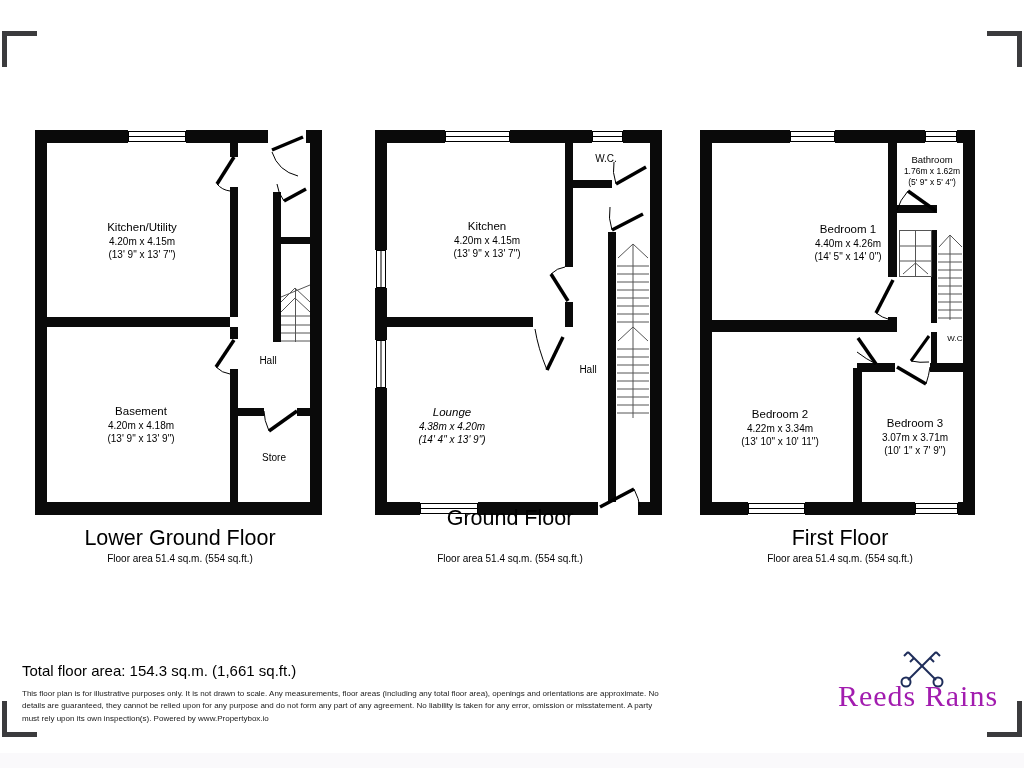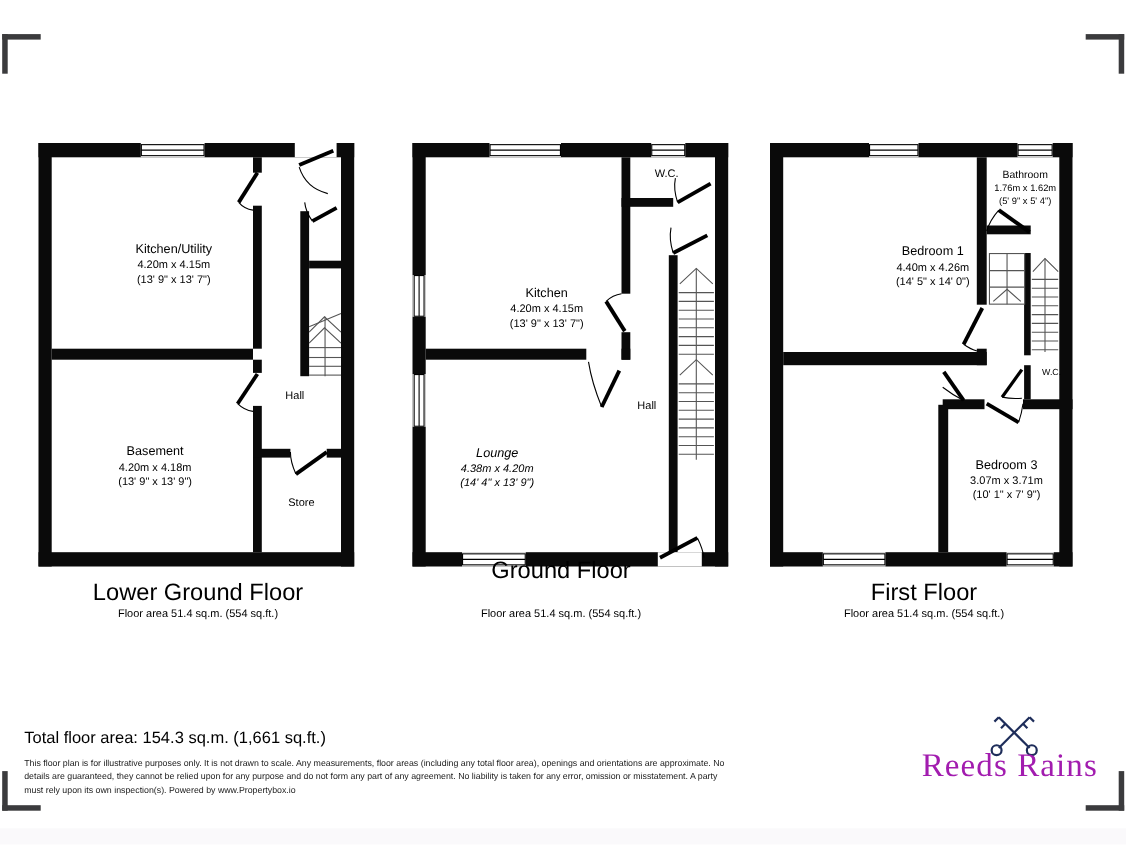--- a/index.html
+++ b/index.html
@@ -287,34 +287,34 @@
       <circle cx="906" cy="682" r="4.5"></circle>
       <line x1="936" y1="652" x2="940" y2="656"></line>
       <line x1="930" y1="658" x2="934" y2="662"></line>
       <line x1="936" y1="680" x2="908" y2="652"></line>
       <circle cx="938" cy="682" r="4.5"></circle>
       <line x1="908" y1="652" x2="904" y2="656"></line>
       <line x1="914" y1="658" x2="910" y2="662"></line>
     </g>
   </svg>
 
-  <div class="room-label" style="left:142px;top:220px;margin-left:16px;">
+  <div class="room-label" style="left:142px;top:220px;">
     <div class="rn">Kitchen/Utility</div>
     <div class="rd">4.20m x 4.15m</div>
     <div class="rd">(13' 9" x 13' 7")</div>
   </div>
   <div class="room-label" style="left:141px;top:404px;">
     <div class="rn">Basement</div>
     <div class="rd">4.20m x 4.18m</div>
     <div class="rd">(13' 9" x 13' 9")</div>
   </div>
   <div class="tiny-label" style="left:268px;top:355px;">Hall</div>
   <div class="tiny-label" style="left:274px;top:452px;">Store</div>
 
-  <div class="room-label" style="left:497px;top:219px;margin-top:41px;">
+  <div class="room-label" style="left:487px;top:219px;">
     <div class="rn">Kitchen</div>
     <div class="rd">4.20m x 4.15m</div>
     <div class="rd">(13' 9" x 13' 7")</div>
   </div>
   <div class="room-label" style="left:452px;top:405px;font-style:italic;">
     <div class="rn">Lounge</div>
     <div class="rd">4.38m x 4.20m</div>
     <div class="rd">(14' 4" x 13' 9")</div>
   </div>
   <div class="tiny-label" style="left:606px;top:153px;">W.C.</div>
@@ -322,20 +322,25 @@
 
   <div class="room-label bath" style="left:932px;top:154px;">
     <div class="rn">Bathroom</div>
     <div class="rd">1.76m x 1.62m</div>
     <div class="rd">(5' 9" x 5' 4")</div>
   </div>
   <div class="room-label" style="left:800px;top:222px;margin-left:48px;">
     <div class="rn">Bedroom 1</div>
     <div class="rd">4.40m x 4.26m</div>
     <div class="rd">(14' 5" x 14' 0")</div>
+  </div>
+  <div class="room-label" style="left:780px;top:407px;">
+    <div class="rn">Bedroom 2</div>
+    <div class="rd">4.22m x 3.34m</div>
+    <div class="rd">(13' 10" x 10' 11")</div>
   </div>
   <div class="room-label" style="left:915px;top:416px;">
     <div class="rn">Bedroom 3</div>
     <div class="rd">3.07m x 3.71m</div>
     <div class="rd">(10' 1" x 7' 9")</div>
   </div>
   <div class="tiny-label wc-small" style="left:956px;top:334px;">W.C.</div>
 
   <div class="floor-title" style="left:180px;top:526px;">Lower Ground Floor</div>
   <div class="floor-sub" style="left:180px;top:553px;">Floor area 51.4 sq.m. (554 sq.ft.)</div>

